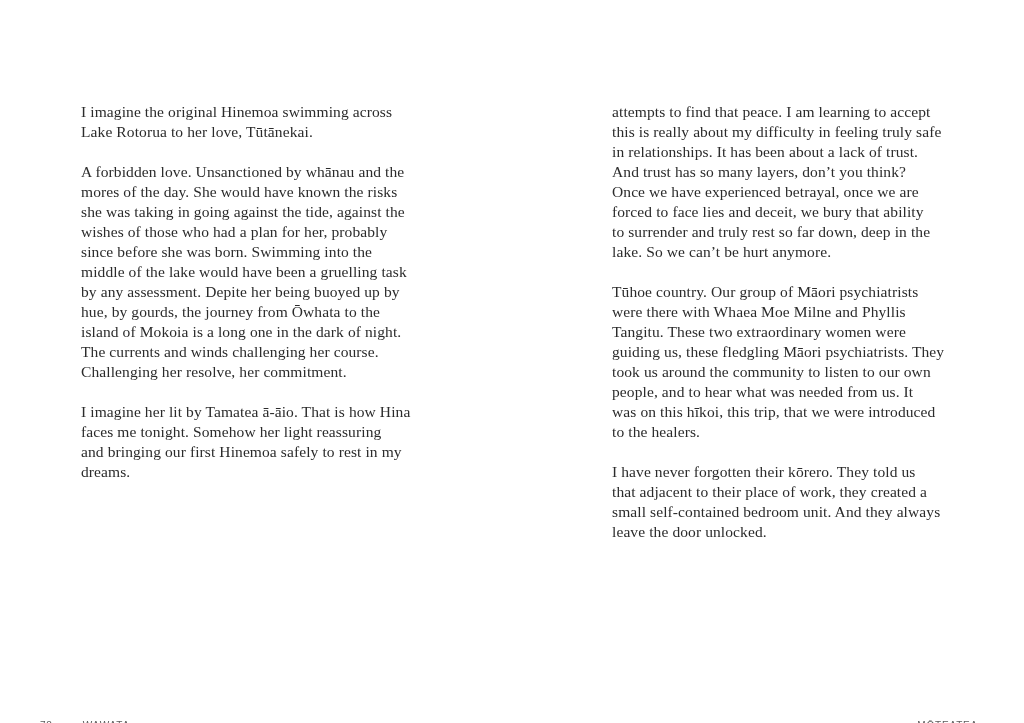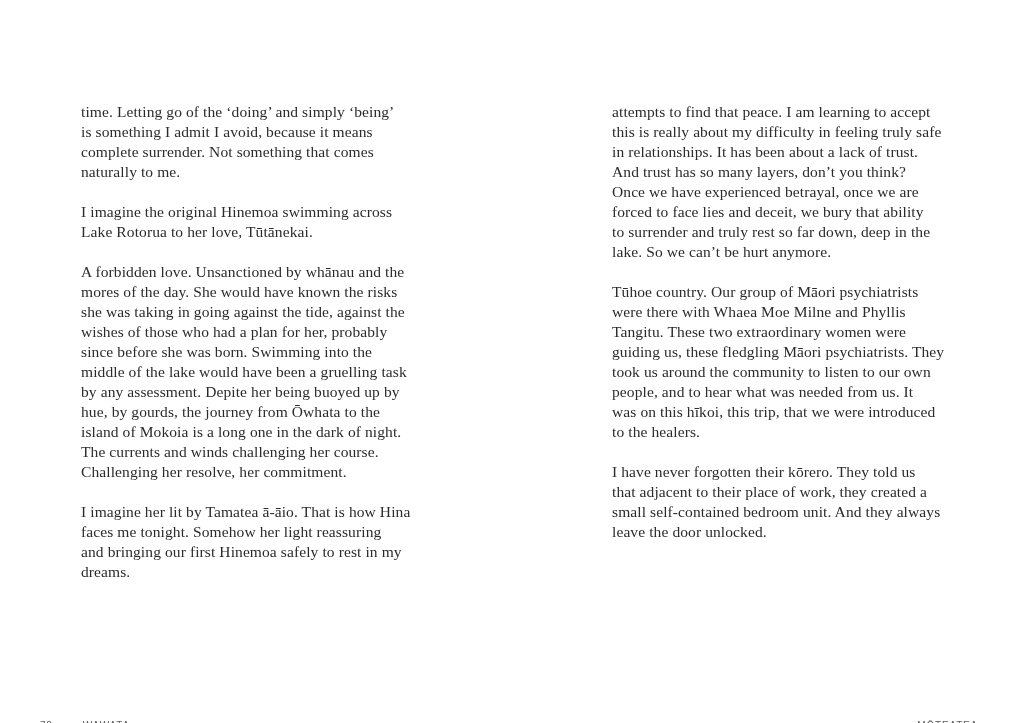--- a/index.html
+++ b/index.html
@@ -45,21 +45,20 @@
   .footer-left  { left: 40px;  gap: 30px; }
   .footer-right { right: 46px; gap: 26px; flex-direction: column; }
 </style>
 </head>
 <body>
 
 <div class="spread">
 
   <section>
     <div class="text-column col-left">
-        <p>time. Letting go of the ‘doing’ and simply ‘being’<br>is something I admit I avoid, because it means<br>complete surrender. Not something that comes<br>naturally to me.</p>
         <p>I imagine the original Hinemoa swimming across<br>Lake Rotorua to her love, Tūtānekai.</p>
         <p>A forbidden love. Unsanctioned by whānau and the<br>mores of the day. She would have known the risks<br>she was taking in going against the tide, against the<br>wishes of those who had a plan for her, probably<br>since before she was born. Swimming into the<br>middle of the lake would have been a gruelling task<br>by any assessment. Depite her being buoyed up by<br>hue, by gourds, the journey from Ōwhata to the<br>island of Mokoia is a long one in the dark of night.<br>The currents and winds challenging her course.<br>Challenging her resolve, her commitment.</p>
         <p>I imagine her lit by Tamatea ā-āio. That is how Hina<br>faces me tonight. Somehow her light reassuring<br>and bringing our first Hinemoa safely to rest in my<br>dreams.</p>
       </div>
     <footer class="page-footer footer-left">
       <span>78</span>
       <span>WAWATA</span>
     </footer>
   </section>
 

